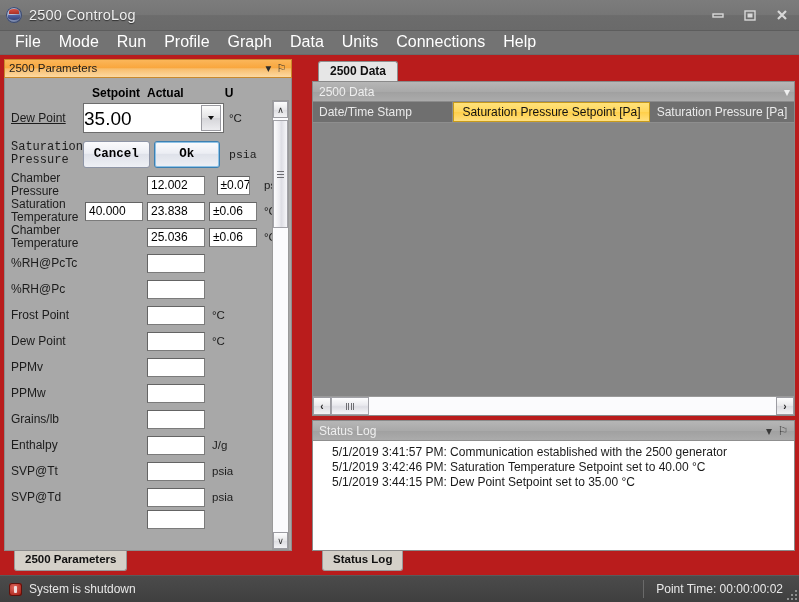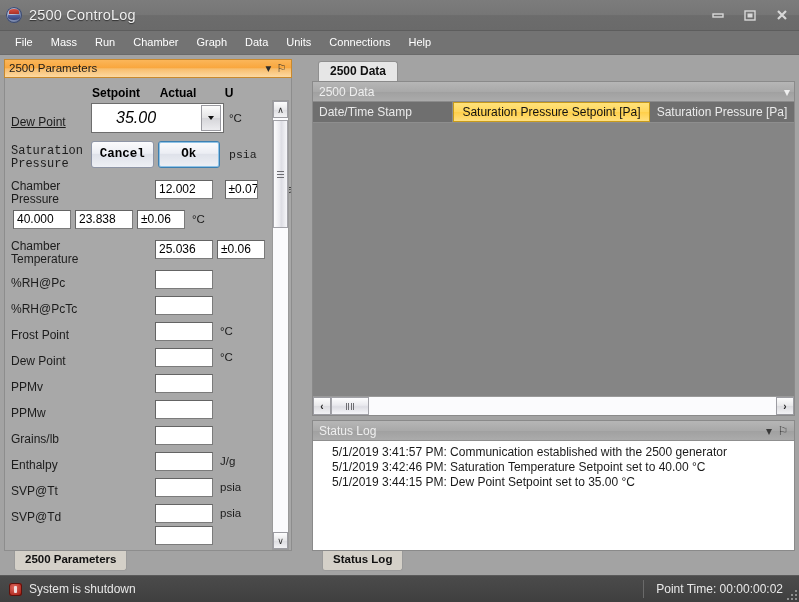--- a/index.html
+++ b/index.html
@@ -9,21 +9,21 @@
   body {
     width: 799px; height: 602px;
     font-family: "Liberation Sans", sans-serif;
     font-size: 12px;
     color: #000;
     overflow: hidden;
     position: relative;
   }
   .app {
     position: absolute; inset: 0;
-    background: #a3a3a3;
+    background: #b91c1c;
     display: flex; flex-direction: column;
   }
 
   
   .titlebar {
     height: 30px; flex: 0 0 30px;
     background: linear-gradient(to bottom, #7c7c7c 0%, #767676 48%, #6c6c6c 52%, #6a6a6a 100%);
     display: flex; align-items: center;
     border-bottom: 1px solid #5d5d5d;
     position: relative;
@@ -64,21 +64,21 @@
 
   
   .menubar {
     height: 23px; flex: 0 0 23px;
     background: #737373;
     display: flex; align-items: center;
     padding-left: 6px;
     border-bottom: 1px solid #6a6a6a;
   }
   .menu-item {
-    color: #ffffff; font-size: 11px;
+    color: #ffffff; font-size: 16px;
     padding: 3px 9px 4px 9px;
     line-height: 1;
     white-space: nowrap;
   }
 
   
   .body-area {
     flex: 1 1 auto; display: flex;
     padding: 4px 4px 0 4px;
     gap: 20px; min-height: 0;
@@ -115,37 +115,37 @@
     position: relative; overflow: hidden;
   }
   .params-header {
     display: flex; align-items: flex-end;
     height: 22px; flex: 0 0 22px;
     font-weight: bold; font-size: 12px;
     padding-left: 2px;
   }
   .params-header .h-lbl { width: 78px; flex: 0 0 78px; }
   .params-header .h-sp  { width: 62px; flex: 0 0 62px; text-align: center; }
-  .params-header .h-ac  { width: 62px; flex: 0 0 62px; text-align: center; }
+  .params-header .h-ac  { width: 62px; flex: 0 0 62px; }
   .params-header .h-u   { width: 40px; flex: 0 0 40px; text-align: center; }
 
   .params-list {
     flex: 1 1 auto; min-height: 0; position: relative;
     overflow: hidden;
     padding-right: 22px;
   }
   .prow {
     display: flex; align-items: center;
     min-height: 26px;
     padding-left: 6px;
   }
   .prow .lbl {
     width: 72px; flex: 0 0 72px;
     font-size: 12px; line-height: 13px;
-    color: #1c1c1c; padding-right: 8px; margin-top: 8px;
+    color: #1c1c1c; padding-right: 0;
   }
   .prow .lbl.link { text-decoration: underline; }
   .cell { width: 62px; flex: 0 0 62px; display: flex; justify-content: center; }
   .cell-u { width: 40px; flex: 0 0 40px; font-size: 11.5px; padding-left: 5px; color: #1c1c1c; }
   .tbox {
     width: 58px; height: 19px;
     background: #fff;
     border: 1px solid #7b7b7b;
     border-top-color: #646464; border-left-color: #646464;
     box-sizing: border-box;
@@ -160,22 +160,22 @@
   
   .combo-row { height: 36px; align-items: center; }
   .combo {
     width: 160px; height: 30px;
     background: #fff; border: 1px solid #6d6d6d;
     display: flex; align-items: center;
     box-sizing: border-box;
     position: relative;
   }
   .combo .val {
-    flex: 1 1 auto; font-size: 16px; padding-left: 24px;
-    line-height: 1; color: #000; font-style: italic;
+    flex: 1 1 auto; font-size: 19px; padding-left: 0;
+    line-height: 1; color: #000;
   }
   .combo .arrow-btn {
     width: 20px; height: 26px; margin-right: 2px;
     background: linear-gradient(to bottom, #fcfcfc, #e4e4e6 48%, #d6d6da 52%, #ececef);
     border: 1px solid #9a9aa0;
     display: flex; align-items: center; justify-content: center;
     box-sizing: border-box;
   }
   .combo .arrow-btn i {
     width: 0; height: 0; border-left: 3.5px solid transparent;
@@ -402,23 +402,23 @@
       <div class="win-btn">
         <svg width="14" height="12" viewBox="0 0 14 12">
             <path d="M3 2 L11 10 M11 2 L3 10" stroke="#d8d8d8" stroke-width="2.2" fill="none"></path>
           </svg>
       </div>
     </div>
   </div>
 
   <div class="menubar">
     <div class="menu-item">File</div>
-    <div class="menu-item">Mass</div>
+    <div class="menu-item">Mode</div>
     <div class="menu-item">Run</div>
-    <div class="menu-item">Chamber</div>
+    <div class="menu-item">Profile</div>
     <div class="menu-item">Graph</div>
     <div class="menu-item">Data</div>
     <div class="menu-item">Units</div>
     <div class="menu-item">Connections</div>
     <div class="menu-item">Help</div>
   </div>
 
   <div class="body-area">
 
     <div class="left-pane">
@@ -466,20 +466,21 @@
             <div class="cell">
               <div class="tbox">12.002</div>
             </div>
             <div class="cell" style="width:52px;flex:0 0 52px">
               <div class="tbox" style="width:33px">±0.07</div>
             </div>
             <div class="cell-u">psia</div>
           </div>
 
           <div class="prow">
+            <div class="lbl">Saturation Temperature</div>
             <div class="cell">
               <div class="tbox">40.000</div>
             </div>
             <div class="cell">
               <div class="tbox">23.838</div>
             </div>
             <div class="cell" style="width:52px;flex:0 0 52px">
               <div class="tbox" style="width:48px">±0.06</div>
             </div>
             <div class="cell-u">°C</div>
@@ -494,32 +495,32 @@
               <div class="tbox">25.036</div>
             </div>
             <div class="cell" style="width:52px;flex:0 0 52px">
               <div class="tbox" style="width:48px">±0.06</div>
             </div>
             <div class="cell-u">°C</div>
           </div>
 
 
           <div class="prow">
+            <div class="lbl">%RH@PcTc</div>
+            <div class="cell">
+                <div class="tbox empty-slot"></div>
+              </div>
+            <div class="cell">
+                <div class="tbox blank"></div>
+              </div>
+            <div class="cell-u"></div>
+          </div>
+
+          <div class="prow">
             <div class="lbl">%RH@Pc</div>
-            <div class="cell">
-                <div class="tbox empty-slot"></div>
-              </div>
-            <div class="cell">
-                <div class="tbox blank"></div>
-              </div>
-            <div class="cell-u"></div>
-          </div>
-
-          <div class="prow">
-            <div class="lbl">%RH@PcTc</div>
             <div class="cell">
                 <div class="tbox empty-slot"></div>
               </div>
             <div class="cell">
                 <div class="tbox blank"></div>
               </div>
             <div class="cell-u"></div>
           </div>
 
           <div class="prow">

